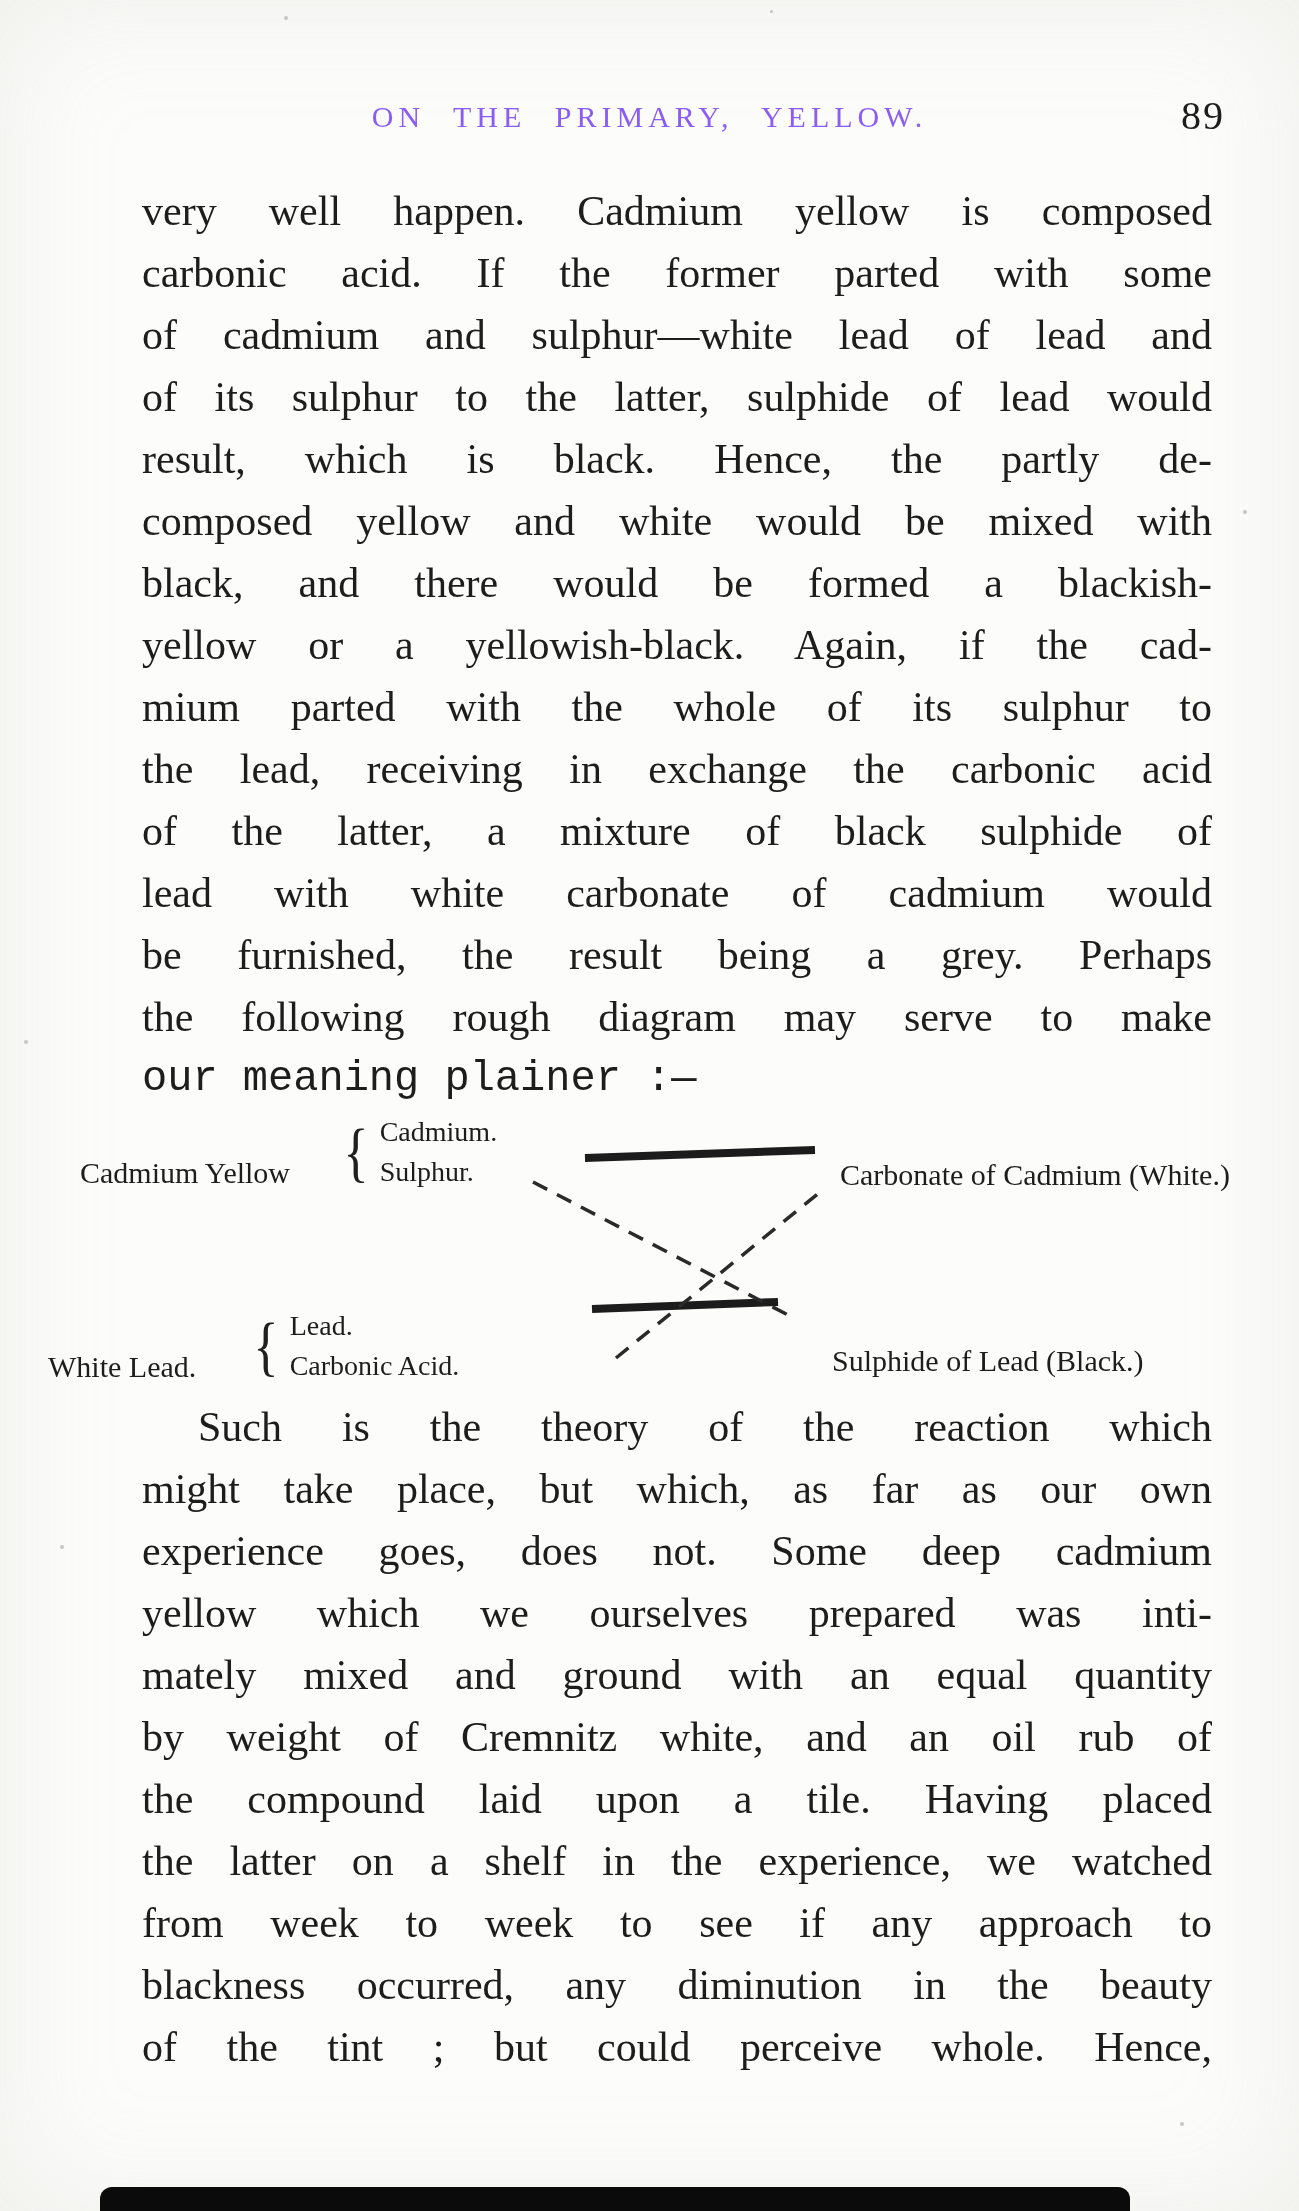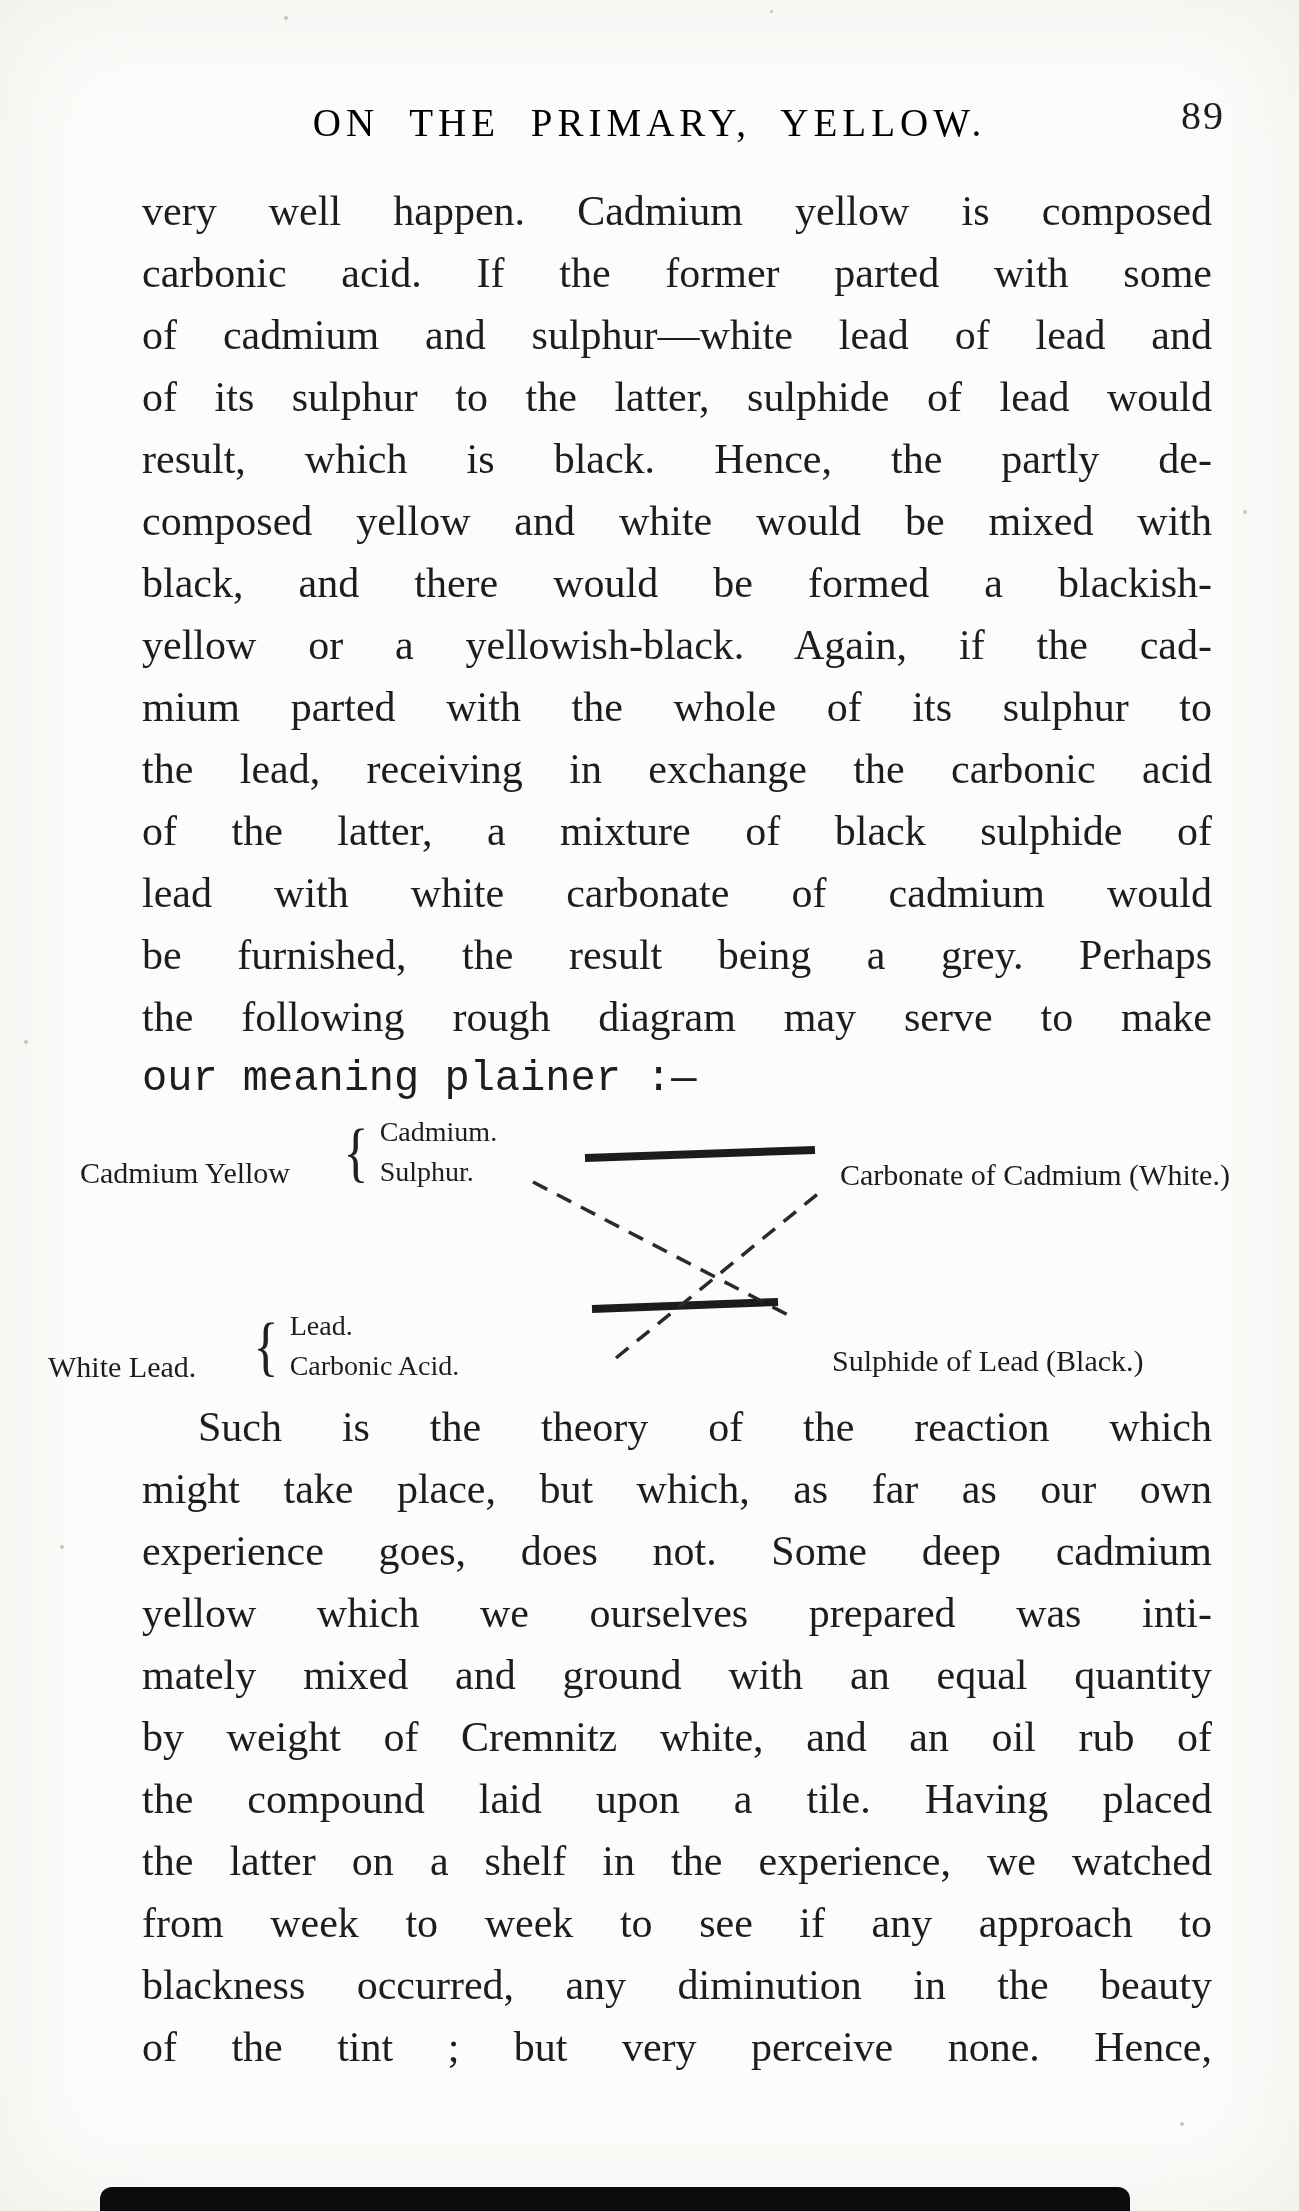--- a/index.html
+++ b/index.html
@@ -20,24 +20,24 @@
 
   
   .header {
     position: relative;
     padding-top: 100px;
     text-align: center;
     height: 48px;
   }
   .running-title {
     display: inline-block;
-    font-size: 39px;
+    font-size: 30px;
     letter-spacing: 5px;
     word-spacing: 16px;
-    color: #000000;
+    color: #8b5cf6;
     text-align: center;
   }
   .page-number {
     position: absolute;
     top: 92px;
     right: 74px;
     font-size: 40px;
     letter-spacing: 2px;
   }
 
@@ -192,21 +192,21 @@
     <div class="line indent">Such is the theory of the reaction which</div>
     <div class="line">might take place, but which, as far as our own</div>
     <div class="line">experience goes, does not. Some deep cadmium</div>
     <div class="line">yellow which we ourselves prepared was inti-</div>
     <div class="line">mately mixed and ground with an equal quantity</div>
     <div class="line">by weight of Cremnitz white, and an oil rub of</div>
     <div class="line">the compound laid upon a tile. Having placed</div>
     <div class="line">the latter on a shelf in the experience, we watched</div>
     <div class="line">from week to week to see if any approach to</div>
     <div class="line">blackness occurred, any diminution in the beauty</div>
-    <div class="line">of the tint ; but very perceive none. Hence,</div>
+    <div class="line">of the tint ; but could perceive whole. Hence,</div>
   </div>
 
   <div class="scan-bar"></div>
   <div class="speck" style="left:284px; top:16px;  width:4px; height:4px;"></div>
   <div class="speck" style="left:770px; top:10px;  width:3px; height:3px;"></div>
   <div class="speck" style="left:1243px;top:510px; width:4px; height:4px;"></div>
   <div class="speck" style="left:24px;  top:1040px;width:4px; height:4px;"></div>
   <div class="speck" style="left:60px;  top:1545px;width:4px; height:4px;"></div>
   <div class="speck" style="left:1180px;top:2122px;width:4px; height:4px;"></div>
 

